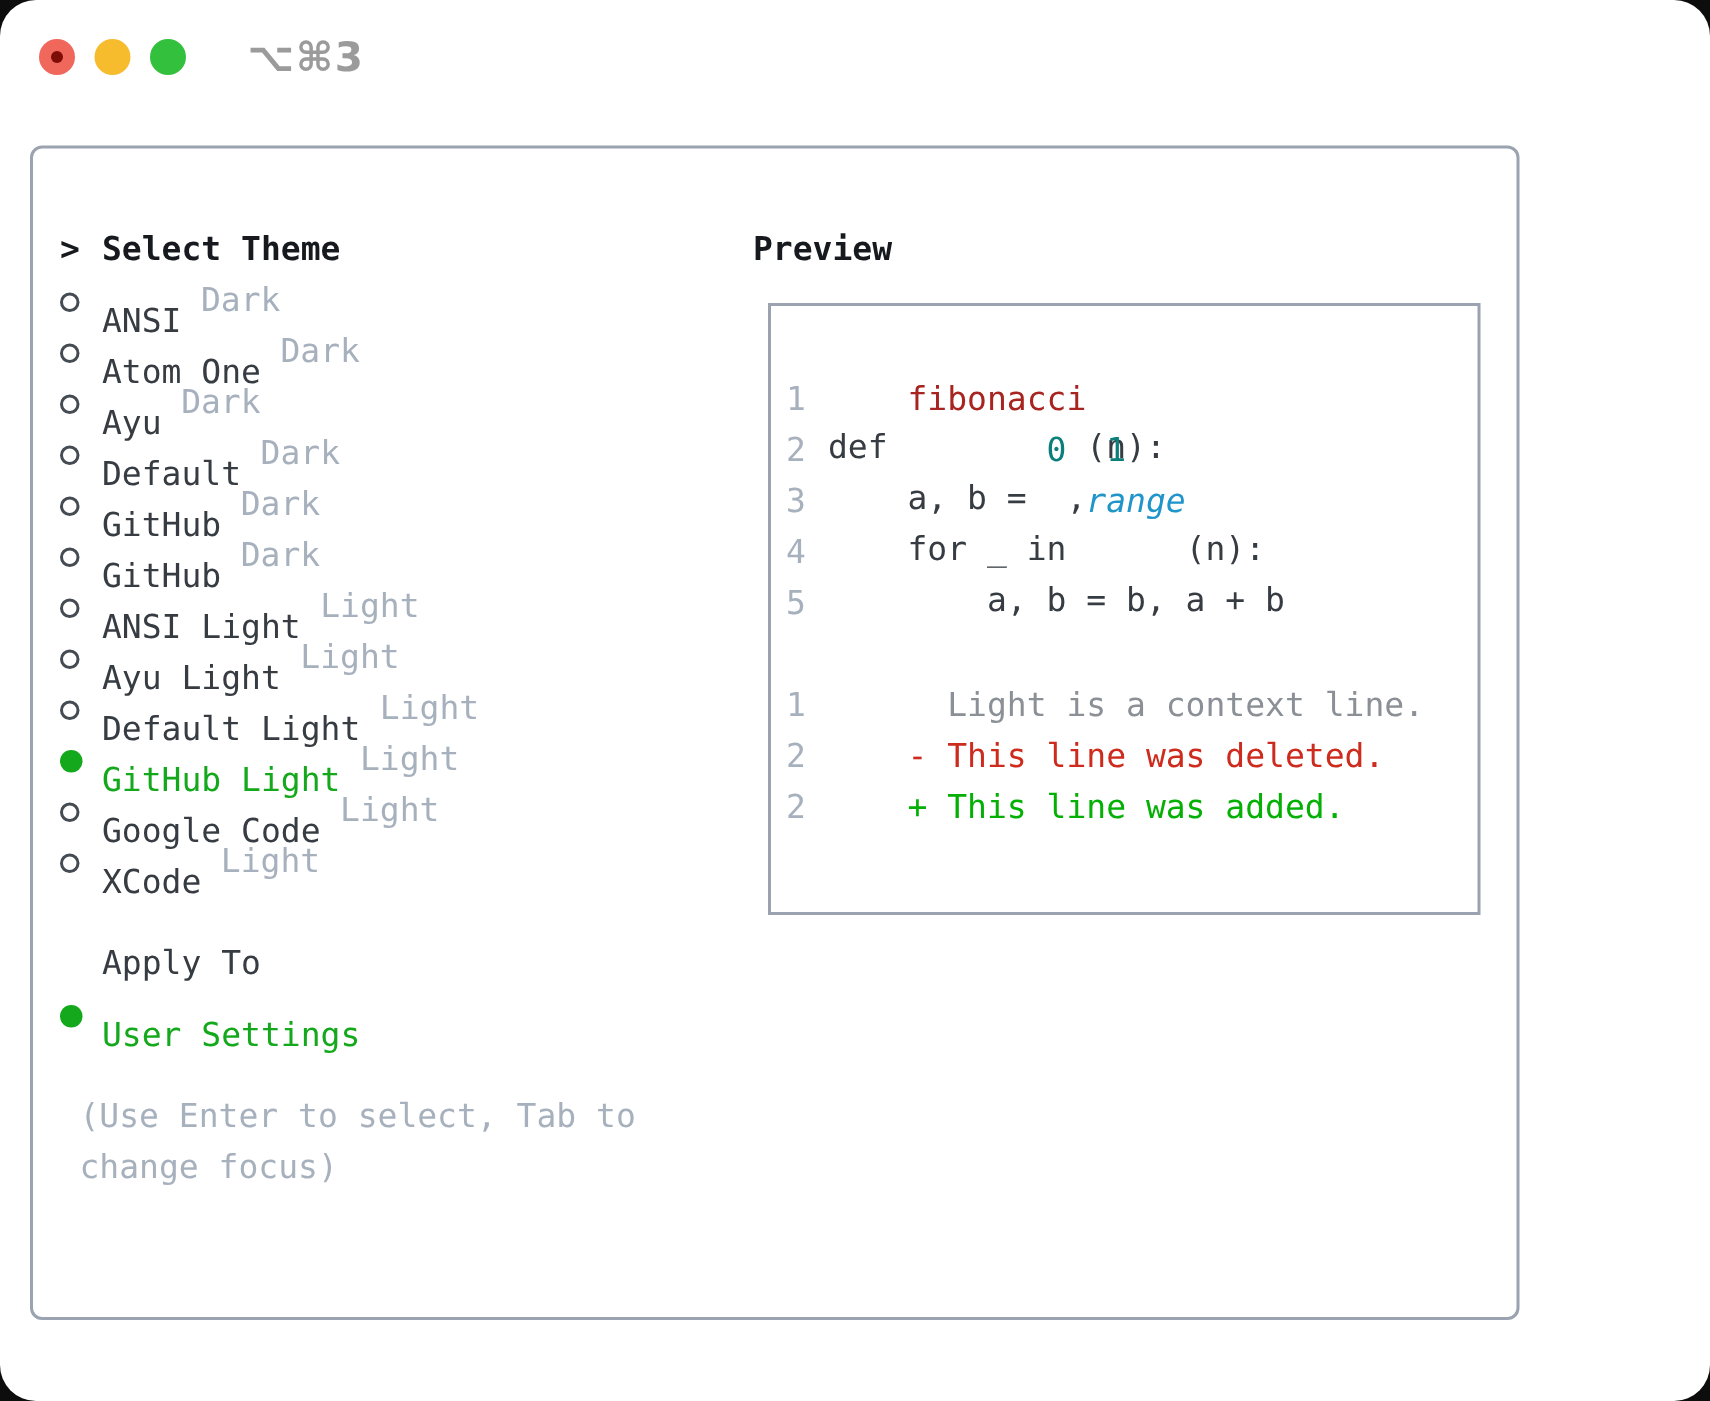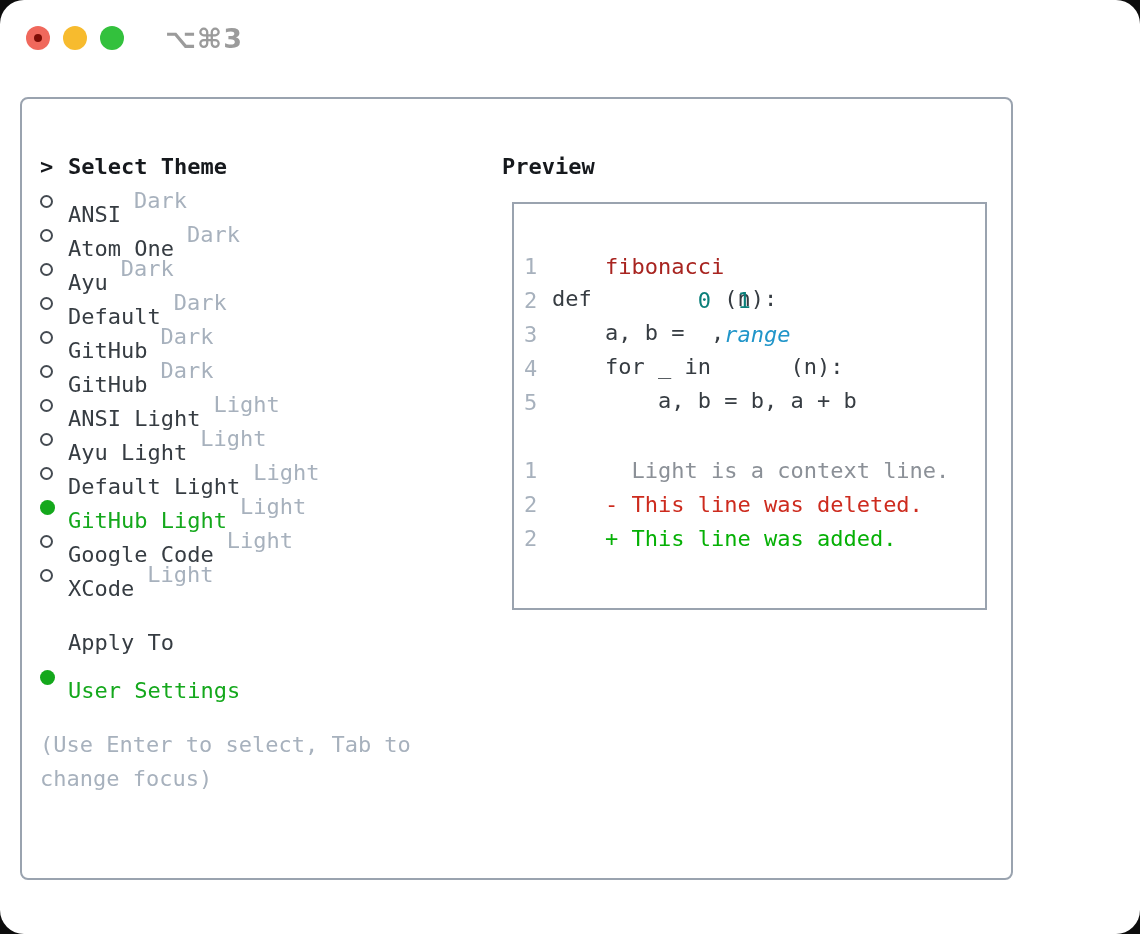--- a/index.html
+++ b/index.html
@@ -69,21 +69,21 @@
   }
   .dot{
     width:15px;height:15px;border-radius:50%;
     background:var(--selection-green);
   }
   .row .label{color:var(--primary-text);margin-top:27px;}
   .row.selected .label{color:var(--selection-green);}
   .variant{color:var(--secondary-text);margin-left:13px;}
   .heading{font-weight:bold;color:var(--heading-text);}
   .spacer{height:34px;}
-  .hint-line{height:34px;line-height:34px;color:var(--secondary-text);white-space:pre;}
+  .hint-line{height:34px;line-height:34px;color:var(--secondary-text);white-space:pre;margin-left:13px;}
   
   .preview-title{
     position:absolute;left:480px;top:51px;height:34px;line-height:34px;
     font-size:22px;font-weight:bold;color:var(--heading-text);
   }
   .preview-box{
     position:absolute;left:490px;top:103px;width:475px;height:408px;
     border:2px solid var(--panel-border);background:#fff;
     padding:46px 0 0 10px;overflow:hidden;
   }

